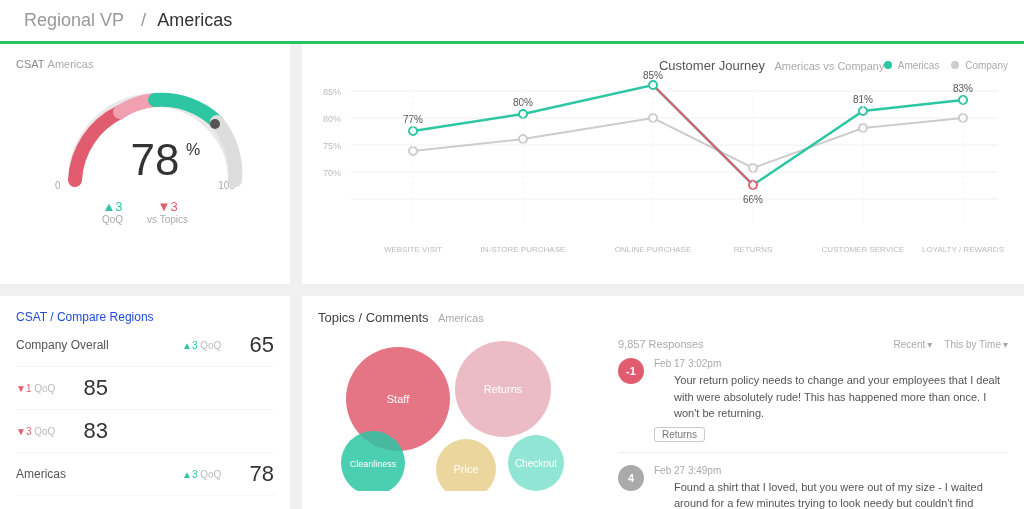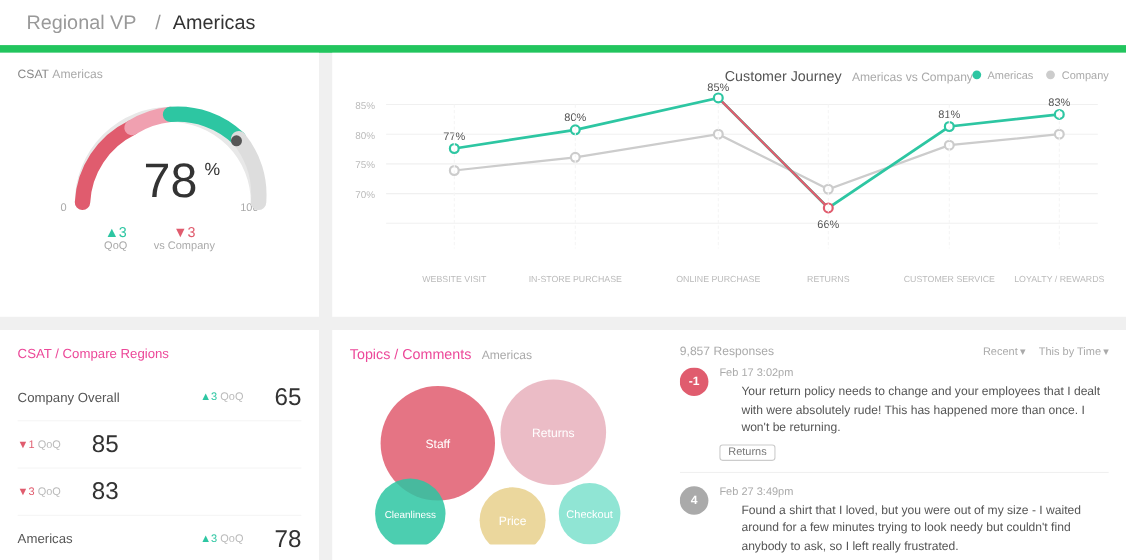--- a/index.html
+++ b/index.html
@@ -1,20 +1,20 @@
 <!DOCTYPE html>
 <html><head>
   <meta charset="utf-8">
   <style>
     * { box-sizing: border-box; margin: 0; padding: 0; }
     body { font-family: 'Segoe UI', Arial, sans-serif; background: #f0f0f0; font-size: 12px; color: #333; }
 
     .page { width: 1024px; height: 509px; background: #f0f0f0; overflow: hidden; }
 
-    .header { background: #fff; padding: 10px 18px; border-bottom: 7px solid #22c55e; display: flex; align-items: flex-start; }
+    .header { background: #fff; padding: 10px 18px; border-bottom: 3px solid #22c55e; display: flex; align-items: flex-start; }
     .header-title { font-size: 18px; font-weight: 300; color: #555; }
     .header-title span { color: #999; margin: 0 6px; }
     .header-title strong { font-weight: 400; color: #333; }
 
     .main { display: grid; grid-template-columns: 290px 1fr; grid-template-rows: 240px 1fr; gap: 12px; height: calc(509px - 42px); }
 
     .card { background: #fff; padding: 14px 16px; }
 
     
     .csat-card { grid-column: 1; grid-row: 1; }
@@ -31,32 +31,32 @@
     .up { color: #2dc6a2; }
     .down { color: #e05c6e; }
 
     
     .journey-card { grid-column: 2; grid-row: 1; }
     .journey-legend { display: flex; gap: 12px; font-size: 10px; color: #aaa; align-items: center; }
     .legend-dot { width: 8px; height: 8px; border-radius: 50%; display: inline-block; margin-right: 3px; }
 
     
     .compare-card { grid-column: 1; grid-row: 2; }
-    .compare-title { font-size: 12px; color: #ec4899; margin-bottom: 12px; }
+    .compare-title { font-size: 12px; color: #1d4ed8; }
     .region-row { display: flex; align-items: center; padding: 8px 0; border-bottom: 1px solid #f5f5f5; }
     .region-name { flex: 1; font-size: 12px; color: #555; }
     .region-change { font-size: 10px; min-width: 60px; }
     .region-score { font-size: 22px; font-weight: 300; color: #333; min-width: 32px; text-align: right; }
 
     
     .topics-card { grid-column: 2; grid-row: 2; display: flex; gap: 0; padding: 0; }
     .topics-left { padding: 14px 16px; width: 300px; flex-shrink: 0; }
 
     .topics-right { flex: 1; display: flex; flex-direction: column; padding: 14px 16px; overflow: hidden; }
-    .topics-meta { display: flex; justify-content: space-between; align-items: center; margin-bottom: 8px; }
+    .topics-meta { display: flex; justify-content: space-between; align-items: center; margin-bottom: 8px; margin-top: 28px; }
     .response-count { font-size: 11px; color: #aaa; }
     .sort-controls { display: flex; gap: 12px; font-size: 10px; color: #aaa; }
     .sort-btn { display: flex; align-items: center; gap: 2px; cursor: pointer; }
 
     .comment-list { overflow-y: auto; flex: 1; }
     .comment-item { display: flex; gap: 10px; margin-bottom: 12px; padding-bottom: 10px; border-bottom: 1px solid #f0f0f0; }
     .comment-avatar { width: 26px; height: 26px; border-radius: 50%; display: flex; align-items: center; justify-content: center; font-size: 11px; font-weight: bold; color: #fff; flex-shrink: 0; }
     .comment-content { flex: 1; }
     .comment-date { font-size: 10px; color: #aaa; margin-bottom: 3px; }
     .comment-text { font-size: 11px; color: #555; line-height: 1.5; margin-bottom: 5px; margin-left: 20px; }
@@ -114,21 +114,21 @@
         <div class="stat-item">
           <div class="stat-value up">
             <span>▲</span><span>3</span>
           </div>
           <div class="stat-label">QoQ</div>
         </div>
         <div class="stat-item">
           <div class="stat-value down">
             <span>▼</span><span>3</span>
           </div>
-          <div class="stat-label">vs Company</div>
+          <div class="stat-label">vs Topics</div>
         </div>
       </div>
     </div>
 
     <div class="card journey-card">
       <div style="display:flex; justify-content:flex-end; align-items:center; margin-bottom:4px;">
         <div>
           <span style="font-size:13px;color:#555;font-weight:400;">Customer Journey</span>
           <span style="font-size:11px;color:#aaa;margin-left:6px;">Americas vs Company</span>
         </div>
@@ -236,21 +236,21 @@
 
       <span class="region-score">64</span>
     </div>
         </div>
     </div>
 
     <div class="card topics-card" style="padding:0;">
 
       <div class="topics-left">
         <div style="margin-bottom:6px;">
-          <span style="font-size:13px;color:#ec4899;">Topics / Comments</span>
+          <span style="font-size:13px;color:#404040;">Topics / Comments</span>
           <span style="font-size:11px;color:#aaa;margin-left:6px;">Americas</span>
         </div>
 
         
         <svg width="260" height="160" viewBox="0 0 260 160">
 
           <circle cx="80" cy="68" r="52" fill="#e05c6e" opacity="0.85"></circle>
           <text x="80" y="72" text-anchor="middle" font-size="11" fill="#fff" font-weight="500">Staff</text>
 
           <circle cx="185" cy="58" r="48" fill="#e8b0bc" opacity="0.85"></circle>

